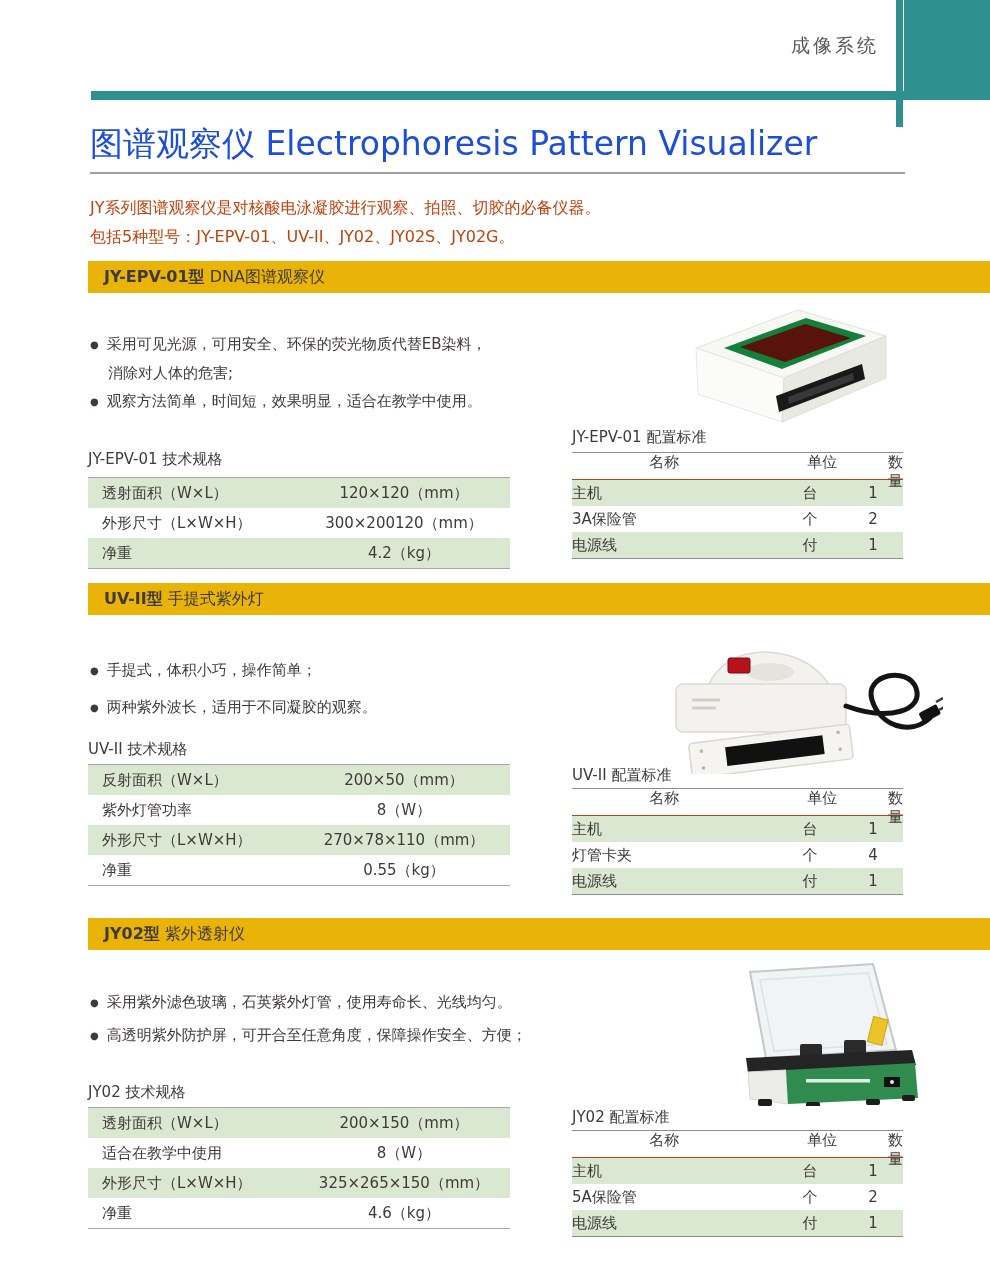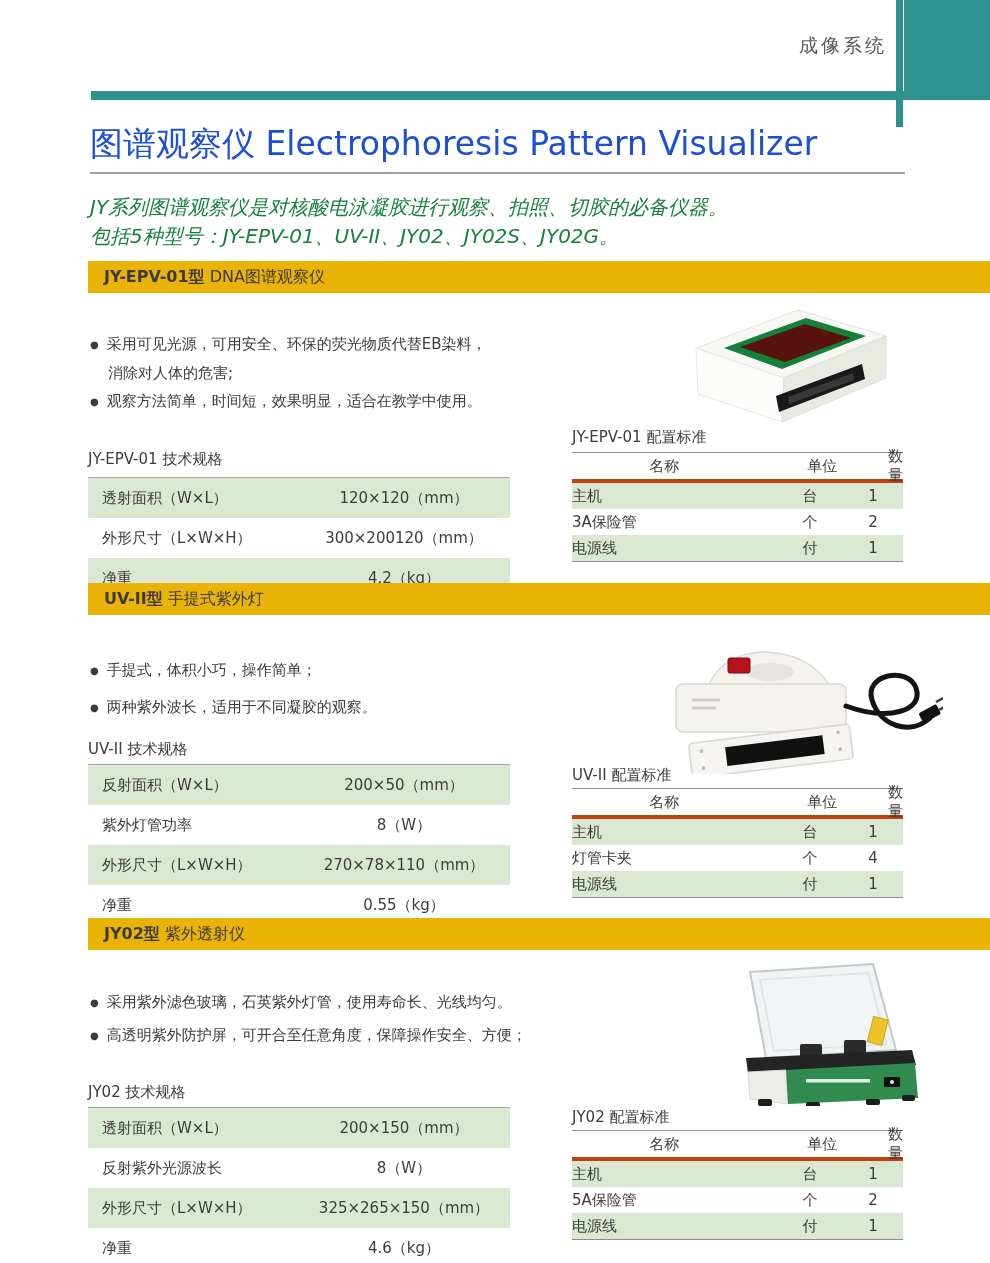--- a/index.html
+++ b/index.html
@@ -1,51 +1,51 @@
 <!DOCTYPE html>
 <html><head>
 <meta charset="utf-8">
 <style>
   html,body{margin:0;padding:0;background:#ffffff;}
   .page{position:relative;width:990px;height:1263px;background:#fff;overflow:hidden;
         font-family:"DejaVu Sans","Liberation Sans",sans-serif;color:#3e3a39;}
 
   
-  .corner-label{position:absolute;top:33px;left:791px;font-size:19px;letter-spacing:3px;color:#595757;margin-left:8px;}
+  .corner-label{position:absolute;top:33px;left:791px;font-size:19px;letter-spacing:3px;color:#595757;}
   .teal-block{position:absolute;left:904px;top:0;width:86px;height:92px;background:#2e908f;}
   .teal-vstrip{position:absolute;left:896px;top:0;width:7px;height:127px;background:#2e908f;}
   .teal-band{position:absolute;left:91px;top:91px;width:899px;height:9px;background:#2e908f;}
 
   
   .page-title{position:absolute;left:90px;top:122px;font-size:33px;color:#1d4ed8;white-space:nowrap;}
   .title-rule{position:absolute;left:90px;top:172px;width:815px;height:2px;background:#9f9fa0;}
-  .intro{position:absolute;left:90px;top:193px;font-size:20px;line-height:29px;color:#15803d;font-style:italic;}
+  .intro{position:absolute;left:90px;top:193px;font-size:16px;line-height:29px;color:#c2410c;}
 
   
   .section-bar{position:absolute;left:88px;width:905px;height:32px;background:#eab308;
                line-height:32px;font-size:16px;box-sizing:border-box;padding-left:16px;color:#3e3a39;}
   .section-bar .model{font-weight:bold;}
 
   
   .bullets{position:absolute;left:90px;font-size:15px;color:#3e3a39;}
   .bullet .marker{font-size:10px;vertical-align:1px;margin-right:8px;}
   .bullet-cont{padding-left:18px;}
 
   
   .tbl-title{position:absolute;left:88px;font-size:15px;color:#3e3a39;white-space:nowrap;}
   .spec-table{position:absolute;left:88px;width:422px;border-top:1px solid #a6a6a6;border-bottom:1px solid #a6a6a6;font-size:15px;}
-  .spec-row{display:flex;height:40px;align-items:center;}
+  .spec-row{display:flex;height:30px;align-items:center;}
   .spec-row:nth-child(odd){background:#dbe8d1;}
   .spec-label{width:196px;padding-left:14px;}
   .spec-value{flex:1;text-align:center;}
 
   
   .cfg-title{position:absolute;left:572px;font-size:15px;color:#3e3a39;white-space:nowrap;}
   .config-table{position:absolute;left:572px;width:331px;border-top:1px solid #8d8d8d;border-bottom:1px solid #8d8d8d;font-size:15px;}
-  .cfg-header{display:flex;height:26px;align-items:center;border-bottom:4px solid #c2410c;gap:36px;}
+  .cfg-header{display:flex;height:26px;align-items:flex-start;border-bottom:1px solid #c2410c;gap:36px;}
   .cfg-rows .cfg-row{display:flex;height:26px;align-items:center;}
   .cfg-rows .cfg-row:nth-child(odd){background:#dbe8d1;}
   .col-name{width:205px;padding-left:0;box-sizing:border-box;}
   .cfg-header .col-name{text-align:center;padding-left:0;}
   .col-unit{width:66px;text-align:center;}
   .col-qty{flex:1;text-align:center;}
 
   
   .figure{position:absolute;}
   .fig1{left:648px;top:296px;width:262px;height:134px;}
@@ -261,21 +261,21 @@
     </svg>
   </div>
 
   <div class="tbl-title s3-spec-title">JY02 技术规格</div>
   <div class="spec-table s3-spec">
     <div class="spec-row">
         <div class="spec-label">透射面积（W×L）</div>
         <div class="spec-value">200×150（mm）</div>
       </div>
     <div class="spec-row">
-        <div class="spec-label">反射紫外光源波长</div>
+        <div class="spec-label">适合在教学中使用</div>
         <div class="spec-value">8（W）</div>
       </div>
     <div class="spec-row">
         <div class="spec-label">外形尺寸（L×W×H）</div>
         <div class="spec-value">325×265×150（mm）</div>
       </div>
     <div class="spec-row">
         <div class="spec-label">净重</div>
         <div class="spec-value">4.6（kg）</div>
       </div>

